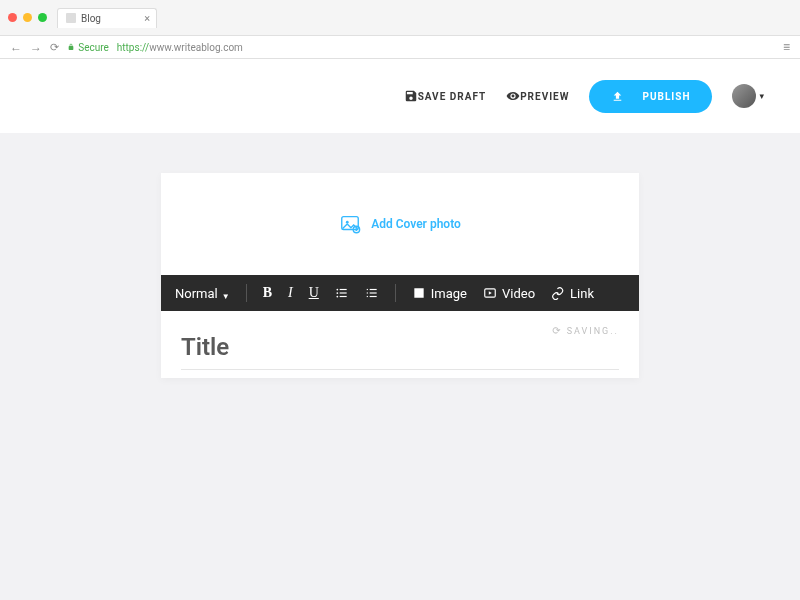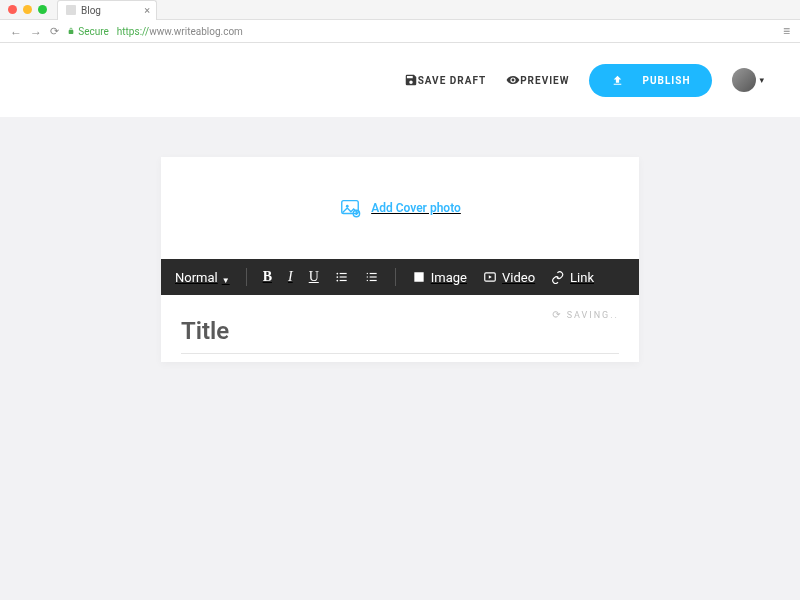--- a/index.html
+++ b/index.html
@@ -9,21 +9,21 @@
       width: 800px;
       height: 600px;
       overflow: hidden;
     }
     
     .browser-chrome {
       background: #fff;
       border-bottom: 1px solid #e0e0e0;
     }
     .chrome-top {
-      height: 20px;
+      height: 36px;
       background: #f5f5f5;
       display: flex;
       align-items: center;
       padding: 0 8px;
       border-bottom: 1px solid #e0e0e0;
     }
     .traffic-lights { display: flex; gap: 6px; margin-right: 10px; }
     .traffic-light { width: 9px; height: 9px; border-radius: 50%; }
     .tl-red { background: #ff5f56; }
     .tl-yellow { background: #ffbd2e; }
@@ -97,21 +97,20 @@
     .avatar-wrap { display: flex; align-items: center; gap: 3px; cursor: pointer; }
     .avatar { width: 24px; height: 24px; border-radius: 50%; background: linear-gradient(135deg,#999,#555); }
     .avatar-caret { font-size: 9px; color: #333; }
 
     
     .editor-card {
       width: 478px;
       margin: 40px auto 0;
       background: #fff;
       box-shadow: 0 2px 8px rgba(0,0,0,0.04);
-      text-decoration: underline;
     }
     .cover-area {
       height: 102px;
       display: flex;
       align-items: center;
       justify-content: center;
       gap: 10px;
       color: #35b9ff;
       font-size: 12px;
       font-weight: 600;

